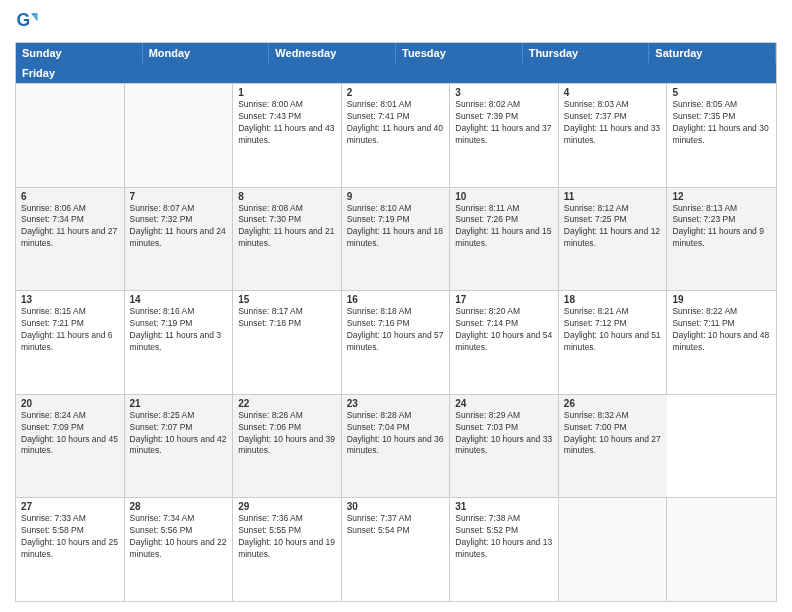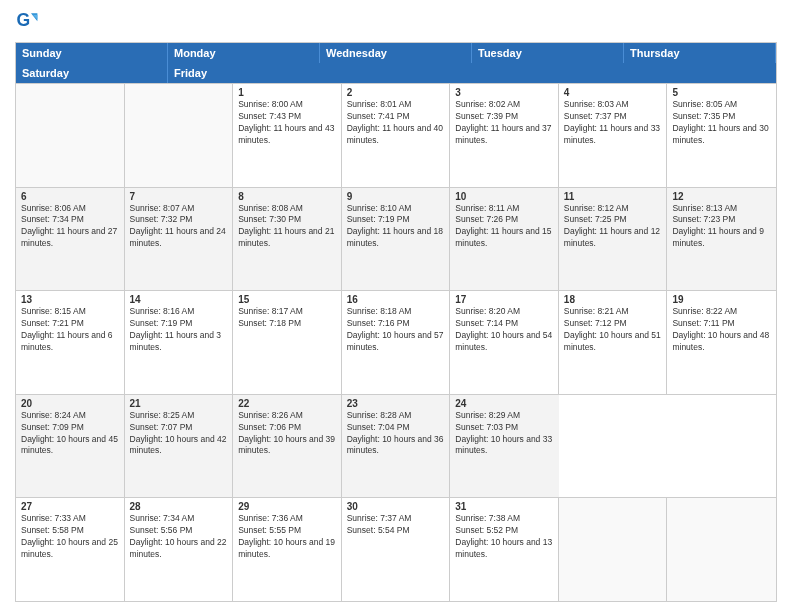--- a/index.html
+++ b/index.html
@@ -54,21 +54,21 @@
       color: #555;
     }
     .calendar {
       flex: 1;
       display: flex;
       flex-direction: column;
       border: 1px solid #ccc;
     }
     .cal-header {
       display: grid;
-      grid-template-columns: repeat(5, 1fr);
+      grid-template-columns: repeat(6, 1fr);
       background: #2a6db5;
     }
     .cal-header-cell {
       color: #fff;
       font-size: 11px;
       font-weight: bold;
       padding: 4px 6px;
       border-right: 1px solid #4a8dd5;
     }
     .cal-header-cell:last-child { border-right: none; }
@@ -285,20 +285,26 @@
         <span class="cell-line">Sunrise: 8:28 AM</span>
         <span class="cell-line">Sunset: 7:04 PM</span>
         <span class="cell-line">Daylight: 10 hours and 36 minutes.</span>
       </div>
           <div class="cal-cell alt-row">
         <span class="day-num">24</span>
         <span class="cell-line">Sunrise: 8:29 AM</span>
         <span class="cell-line">Sunset: 7:03 PM</span>
         <span class="cell-line">Daylight: 10 hours and 33 minutes.</span>
       </div>
+          <div class="cal-cell alt-row">
+        <span class="day-num">26</span>
+        <span class="cell-line">Sunrise: 8:32 AM</span>
+        <span class="cell-line">Sunset: 7:00 PM</span>
+        <span class="cell-line">Daylight: 10 hours and 27 minutes.</span>
+      </div>
         </div>
         <div class="cal-row">
           <div class="cal-cell">
         <span class="day-num">27</span>
         <span class="cell-line">Sunrise: 7:33 AM</span>
         <span class="cell-line">Sunset: 5:58 PM</span>
         <span class="cell-line">Daylight: 10 hours and 25 minutes.</span>
       </div>
           <div class="cal-cell">
         <span class="day-num">28</span>

